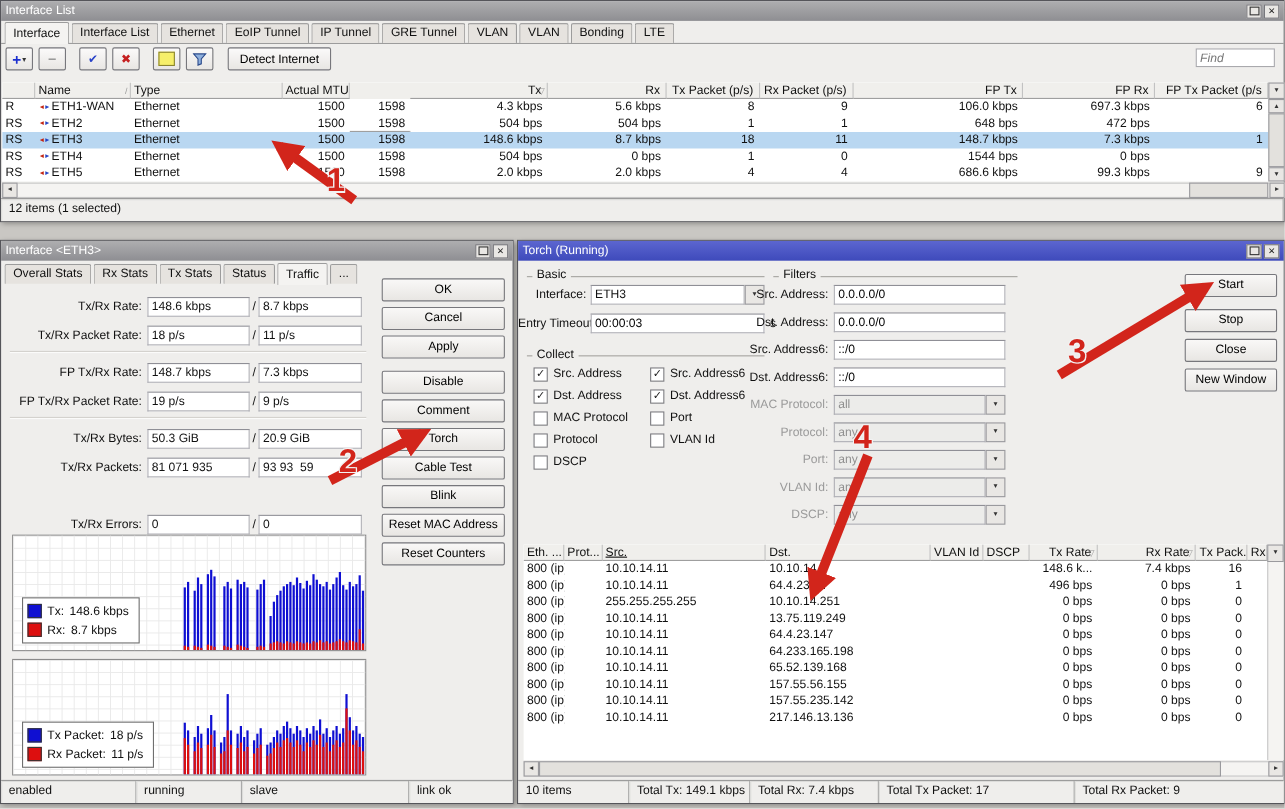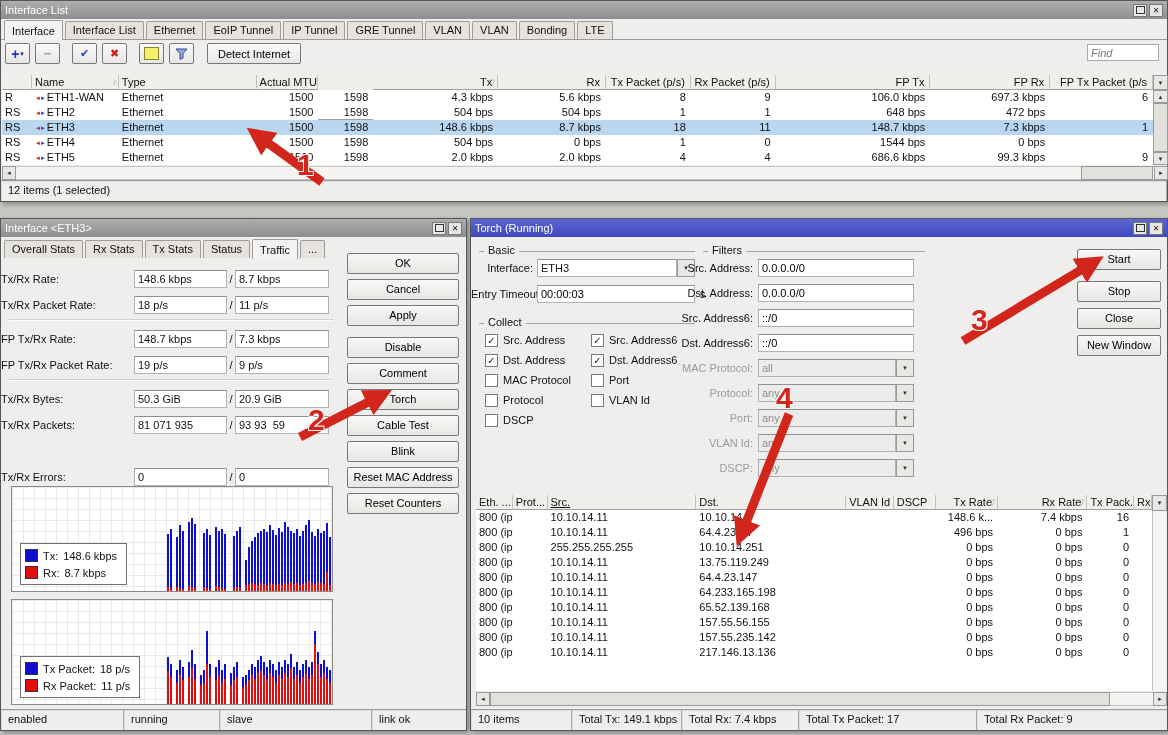--- a/index.html
+++ b/index.html
@@ -51,21 +51,21 @@
   .sbbtn{position:absolute;background:#e9e7e4;border:1px solid #9a9a9e;box-sizing:border-box;
          display:flex;align-items:center;justify-content:center;font-size:6px;color:#333;}
   .sbthumb{position:absolute;background:#e3e1dd;border:1px solid #9a9a9e;box-sizing:border-box;}
   .sbtrack{position:absolute;background:#f5f4f2;border:1px solid #c6c6c6;box-sizing:border-box;}
   
   .statusbar{position:absolute;left:0;right:0;bottom:0;height:20px;background:#efeeec;border-top:1px solid #9c9c9c;display:flex;}
   .scell{box-sizing:border-box;border-right:1px solid #aaa;box-shadow:inset 1px 1px 0 #dcdcda;
          font-size:11px;line-height:19px;padding:0 7px;white-space:nowrap;overflow:hidden;}
   
   .frow{position:absolute;left:0;height:18px;}
-  .flabel{display:inline-block;width:128px;padding-right:5px;line-height:18px;vertical-align:top;}
+  .flabel{display:inline-block;width:128px;text-align:right;padding-right:5px;line-height:18px;vertical-align:top;}
   .fbox{display:inline-block;box-sizing:border-box;height:18px;line-height:16px;background:#fff;
         border:1px solid #b0b0b6;border-top-color:#8f8f96;padding:0 3px;white-space:pre;overflow:hidden;vertical-align:top;}
   .fslash{display:inline-block;width:8px;text-align:center;line-height:18px;vertical-align:top;}
   .hsep{position:absolute;left:8px;width:324px;height:1px;background:#d4d2ce;box-shadow:0 1px 0 #fbfbfa;}
   .btn{position:absolute;height:21px;background:linear-gradient(#f9f8f7,#e8e6e3);border:1px solid #77777c;
        border-radius:2px;font-size:11px;text-align:center;line-height:19px;box-sizing:border-box;font-family:inherit;padding:0;}
   
   .chart{position:absolute;left:10px;width:322px;height:106px;background:#fff;border:1px solid #8a8a8a;box-sizing:border-box;}
   .plot{position:absolute;inset:0;overflow:hidden;
         background-image:linear-gradient(#e9e9e9 1px,transparent 1px),linear-gradient(90deg,#e9e9e9 1px,transparent 1px);

